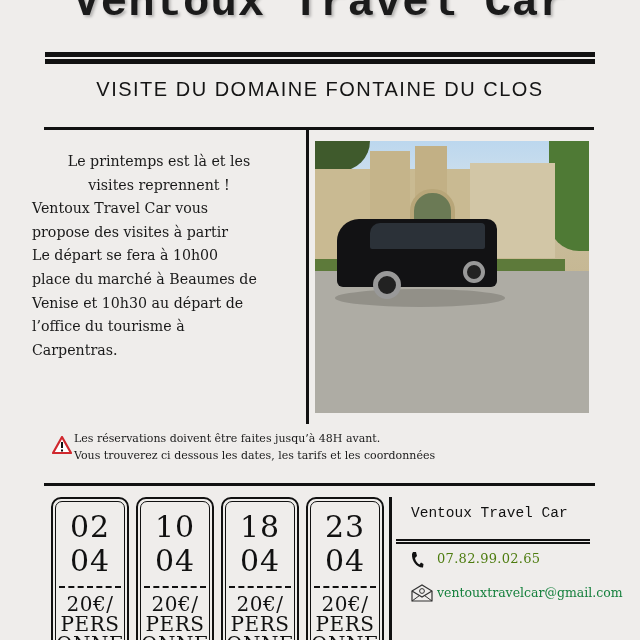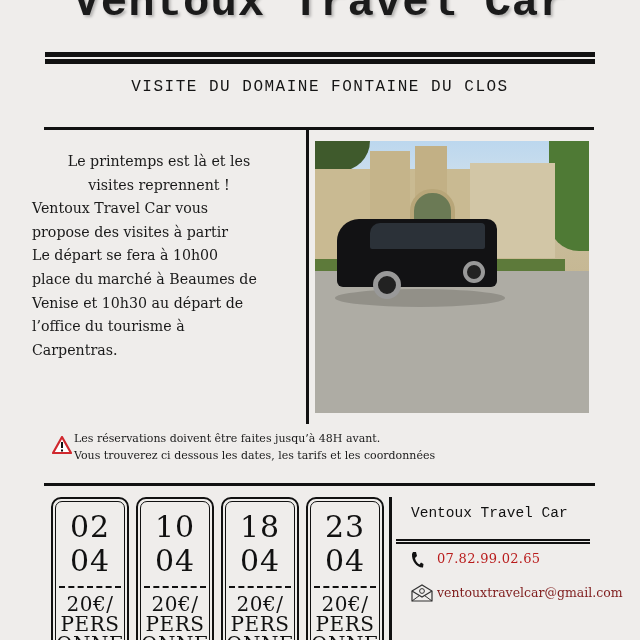--- a/index.html
+++ b/index.html
@@ -9,21 +9,21 @@
 
   .brand-title { left: 0; width: 640px; top: -22px; text-align: center;
     font-family: "Liberation Mono", monospace; font-weight: bold; font-size: 44px; letter-spacing: 1px;
     color: #1b1b1b; text-shadow: 2px 2px 3px rgba(0,0,0,0.25); white-space: nowrap; }
 
   .double-rule-top { left: 45px; width: 550px; top: 52px; height: 12px; }
   .double-rule-top .r1 { position:absolute; left:0; right:0; top:0; height:5px; background:#111; }
   .double-rule-top .r2 { position:absolute; left:0; right:0; top:7px; height:5px; background:#111; }
 
   .subtitle { left: 0; width: 640px; top: 78px; text-align: center;
-    font-family: Liberation Mono, monospace; font-size: 16px; letter-spacing: 1.5px; color: #151515; }
+    font-family: Liberation Sans, sans-serif; font-size: 20px; letter-spacing: 1.5px; color: #151515; }
 
   .rule-128 { left: 44px; width: 550px; top: 127px; height: 3px; background: #111; }
 
   .intro { left: 32px; width: 254px; top: 150px; font-size: 14.2px; line-height: 23.6px; color:#1a1a1a; }
   .intro .c { text-align: center; display:block; }
   .intro .l { display:block; white-space: nowrap; }
 
   .vdiv-mid { left: 306px; top: 130px; width: 3px; height: 294px; background: #111; }
 
   .photo { left: 315px; top: 141px; width: 274px; height: 272px; overflow: hidden;
@@ -56,23 +56,23 @@
   .ticket .price { display:block; font-family: "DejaVu Serif", serif; font-size: 20px; line-height: 20px; color:#111; white-space: pre-line; letter-spacing: 0.5px; }
 
   .vdiv-bot { left: 389px; top: 497px; width: 3px; height: 150px; background: #111; }
 
   .contact-title { left: 411px; top: 505px; font-family: "Liberation Mono", monospace; font-size: 14.5px; color:#111; white-space: nowrap; }
   .double-rule-bot { left: 396px; width: 194px; top: 539px; height: 6px; }
   .double-rule-bot .r1 { position:absolute; left:0; right:0; top:0; height:2px; background:#111; }
   .double-rule-bot .r2 { position:absolute; left:0; right:0; top:3px; height:2px; background:#111; }
 
   .phone-icon { left: 410px; top: 551px; width: 14px; height: 18px; }
-  .phone { left: 437px; top: 551px; font-size: 13px; color:#b91c1c; letter-spacing: 0.3px; }
+  .phone { left: 437px; top: 551px; font-size: 13px; color:#4d7c0f; letter-spacing: 0.3px; }
   .mail-icon { left: 411px; top: 584px; width: 22px; height: 18px; }
-  .email { left: 437px; top: 585px; font-size: 12.5px; color:#7f1d1d; white-space: nowrap; }
+  .email { left: 437px; top: 585px; font-size: 12.5px; color:#15803d; white-space: nowrap; }
 </style>
 </head>
 <body>
 
 <div class="abs brand-title">Ventoux Travel Car</div>
 
 <div class="abs double-rule-top">
   <div class="r1"></div>
     <div class="r2"></div>
 </div>

